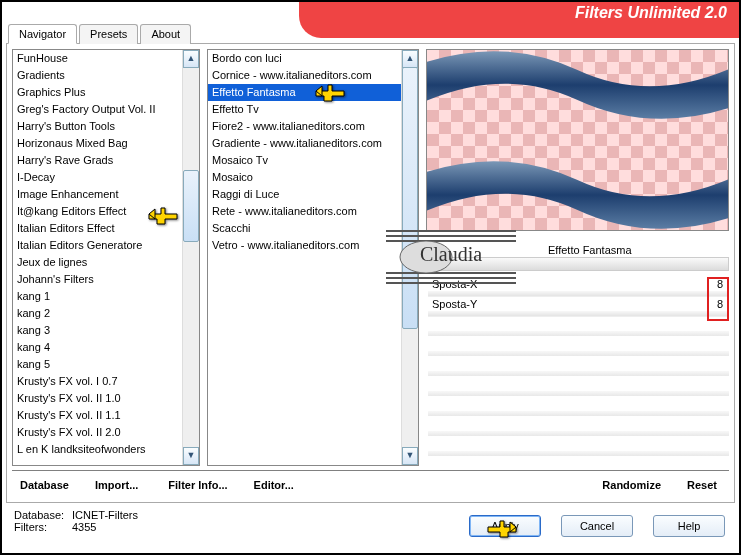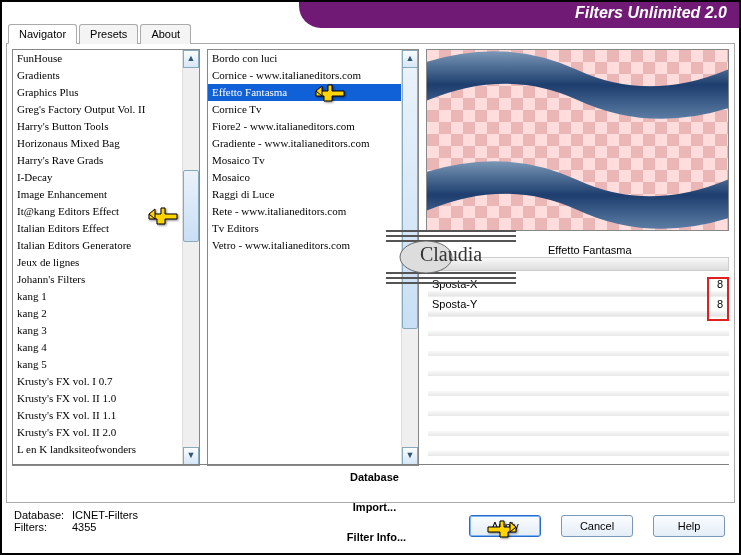--- a/index.html
+++ b/index.html
@@ -1,27 +1,27 @@
 <!DOCTYPE html>
 <html><head>
 <meta charset="utf-8">
 <style>
   body { margin: 0; font-family: Tahoma, "Segoe UI", sans-serif; font-size: 11px; background: #000; }
   .outer-border { width: 737px; height: 551px; border: 2px solid #000; background: #fff; position: relative; overflow: hidden; }
   .title-banner { position: absolute; top: 0; left: 0; right: 0; height: 22px; background: #fff; }
-  .title-banner .swoop { position: absolute; top: 0; right: 0; width: 440px; height: 26px; background: #701a75; border-bottom-left-radius: 22px; }
+  .title-banner .swoop { position: absolute; top: 0; right: 0; width: 440px; height: 36px; background: #ef4444; border-bottom-left-radius: 22px; }
   .title-banner .swoop-text { position: absolute; top: 2px; right: 12px; font: italic bold 16px Arial, sans-serif; color: #fff; }
   .tabs { position: absolute; top: 22px; left: 6px; display: flex; z-index: 3; }
   .tab { padding: 3px 10px 3px 10px; border: 1px solid #aaa; border-bottom: none; border-top-left-radius: 3px; border-top-right-radius: 3px; background: #f4f4f4; font-size: 11px; margin-right: 2px; cursor: default; }
   .tab.active { background: #fff; border-bottom: 1px solid #fff; }
   .panel { position: absolute; top: 41px; left: 4px; right: 4px; bottom: 50px; border: 1px solid #aaa; background: #fff; }
 
   .col-left { position: absolute; top: 5px; left: 5px; width: 186px; bottom: 36px; border: 1px solid #888; background: #fff; overflow: hidden; }
   .col-mid  { position: absolute; top: 5px; left: 200px; width: 210px; bottom: 36px; border: 1px solid #888; background: #fff; overflow: hidden; }
-  .listbox { position: absolute; top: 0; left: 0; right: 16px; bottom: 0; overflow: hidden; font-family: Liberation Serif, serif; }
+  .listbox { position: absolute; top: 0; left: 0; right: 16px; bottom: 0; overflow: hidden; }
   .scrollbar { position: absolute; top: 0; right: 0; bottom: 0; width: 16px; background: #efefef; border-left: 1px solid #ddd; }
   .scrollbar .btn-up, .scrollbar .btn-down { position: absolute; left: 0; right: 0; height: 16px; background: linear-gradient(#fafdff,#d7e6f6); border: 1px solid #8ab; font-size: 9px; text-align: center; line-height: 14px; color: #357; }
   .scrollbar .btn-up { top: 0; } .scrollbar .btn-down { bottom: 0; }
   .scrollbar .thumb { position: absolute; left: 0; right: 0; background: linear-gradient(#eaf2fb,#c9dff5); border: 1px solid #8ab; border-radius: 2px; }
 
   .list-item { padding: 1px 4px; white-space: nowrap; cursor: default; line-height: 15px; font-size: 11px; }
   .list-item.selected { background: #1060d8; color: #fff; }
 
   .preview { position: absolute; top: 5px; right: 5px; width: 301px; height: 180px; border: 1px solid #888;
     background-color: #fdd;
@@ -38,21 +38,21 @@
   .params-title { text-align: center; font-size: 11px; padding: 2px 0 1px 0; }
   .params-title-bar { height: 12px; background: linear-gradient(#fafafa,#dcdcdc); border: 1px solid #ccc; margin: 0 0 6px 0; }
   .param-row { position: relative; height: 20px; }
   .param-row .label { position: absolute; left: 4px; top: 1px; font-size: 11px; }
   .param-row .value { position: absolute; right: 6px; top: 1px; font-size: 11px; }
   .param-row .track { position: absolute; left: 0; right: 0; top: 14px; height: 5px; background: linear-gradient(#f8f8f8,#e4e4e4); border-bottom: 1px solid #eee; }
   .value-highlight { position: absolute; border: 2px solid #e02020; pointer-events: none; }
   .empty-track { height: 20px; position: relative; }
   .empty-track .track { position: absolute; left: 0; right: 0; top: 14px; height: 5px; background: linear-gradient(#f8f8f8,#e8e8e8); }
 
-  .bottom-row { position: absolute; left: 5px; right: 5px; bottom: 3px; height: 28px; border-top: 1px solid #808080; padding-top: 6px; display: flex; gap: 18px; align-items: center; font-size: 11px; flex-direction: column; }
+  .bottom-row { position: absolute; left: 5px; right: 5px; bottom: 3px; height: 28px; border-top: 1px solid #808080; display: flex; gap: 18px; align-items: center; font-size: 11px; }
   .bottom-row .lbl { font-weight: bold; padding-left: 8px; cursor: default; }
   .bottom-row .spacer { flex: 1; }
 
   .footer { position: absolute; left: 4px; right: 4px; bottom: 4px; height: 44px; }
   .status { position: absolute; top: 4px; left: 8px; font-size: 11px; }
   .status div span.k { display: inline-block; width: 58px; }
   .dlg-buttons { position: absolute; right: 10px; top: 10px; display: flex; gap: 20px; }
   .dlg-buttons button { width: 72px; height: 22px; font: 11px Tahoma, sans-serif; background: linear-gradient(#fafdff,#e4edf7); border: 1px solid #7a98b8; border-radius: 3px; cursor: default; }
   .dlg-buttons button.default { border: 1px solid #2a6ac8; box-shadow: 0 0 0 1px #7fb5f5 inset; }
 
@@ -110,28 +110,28 @@
         <div class="thumb" style="top:120px;height:70px"></div>
         <div class="btn-down">▼</div>
       </div>
     </div>
 
     <div class="col-mid">
       <div class="listbox" id="mid-list">
           <div class="list-item">Bordo con luci</div>
           <div class="list-item">Cornice - www.italianeditors.com</div>
           <div class="list-item selected">Effetto Fantasma</div>
-          <div class="list-item">Cornice Tv</div>
+          <div class="list-item">Effetto Tv</div>
           <div class="list-item">Fiore2 - www.italianeditors.com</div>
           <div class="list-item">Gradiente - www.italianeditors.com</div>
           <div class="list-item">Mosaico Tv</div>
           <div class="list-item">Mosaico</div>
           <div class="list-item">Raggi di Luce</div>
           <div class="list-item">Rete - www.italianeditors.com</div>
-          <div class="list-item">Tv Editors</div>
+          <div class="list-item">Scacchi</div>
           <div class="list-item">Vetro - www.italianeditors.com</div>
         </div>
       <div class="scrollbar">
         <div class="btn-up">▲</div>
         <div class="thumb" style="top:17px;height:260px"></div>
         <div class="btn-down">▼</div>
       </div>
     </div>
 
     <div class="preview">

